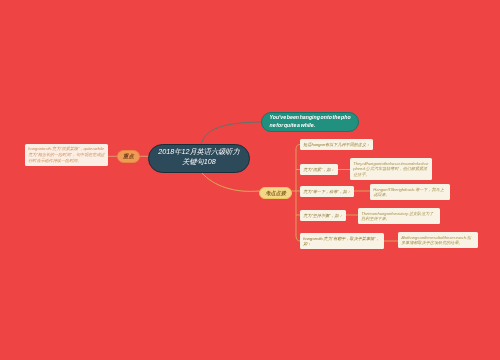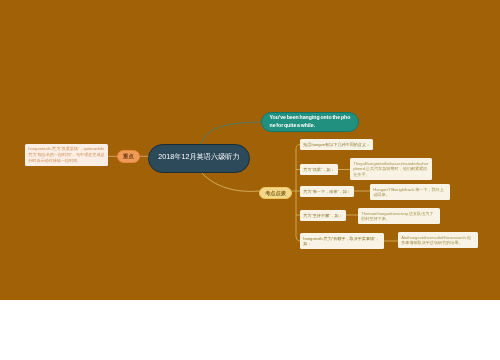--- a/index.html
+++ b/index.html
@@ -1,18 +1,18 @@
 <!DOCTYPE html>
 <html><head>
 <meta charset="utf-8">
 <style>
   html,body{margin:0;padding:0;}
   body{width:500px;height:360px;background:#ffffff;overflow:hidden;
        font-family:"Liberation Sans",sans-serif;}
-  #stage{position:relative;width:500px;height:300px;background:#a16207;}
+  #stage{position:relative;width:500px;height:360px;background:#ef4444;font-style:italic;}
   svg#links{position:absolute;left:0;top:0;width:500px;height:360px;pointer-events:none;}
   .node{position:absolute;box-sizing:border-box;}
 
   .root{
     left:148px;top:144px;width:102px;height:29px;
     background:#2d4a5a;color:#ffffff;border-radius:15px;
     border:0.8px solid #192d39;
     display:flex;align-items:center;justify-content:center;text-align:center;
     font-size:7.2px;line-height:10.4px;letter-spacing:0px;padding:0 7px 3px;
   }
@@ -75,20 +75,21 @@
     <path d="M296,236 C296,239 297.5,241 300,241" fill="none" stroke="#dbb862" stroke-width="0.8"></path>
     <path d="M338,169.5 L350,169.5" fill="none" stroke="#dbb862" stroke-width="0.8"></path>
     <path d="M353,191 L370,191" fill="none" stroke="#dbb862" stroke-width="0.8"></path>
     <path d="M345,215 L358,215" fill="none" stroke="#dbb862" stroke-width="0.8"></path>
     <path d="M384,241 L398,241" fill="none" stroke="#dbb862" stroke-width="0.8"></path>
   </svg>
 
   <div class="node root">
     <div>
       <div>2018年12月英语六级听力</div>
+      <div>关键句108</div>
     </div>
   </div>
 
   <div class="node teal">
     <div>
       <div>You've been hanging onto the pho</div>
       <div>ne for quite a while.</div>
     </div>
   </div>
 

